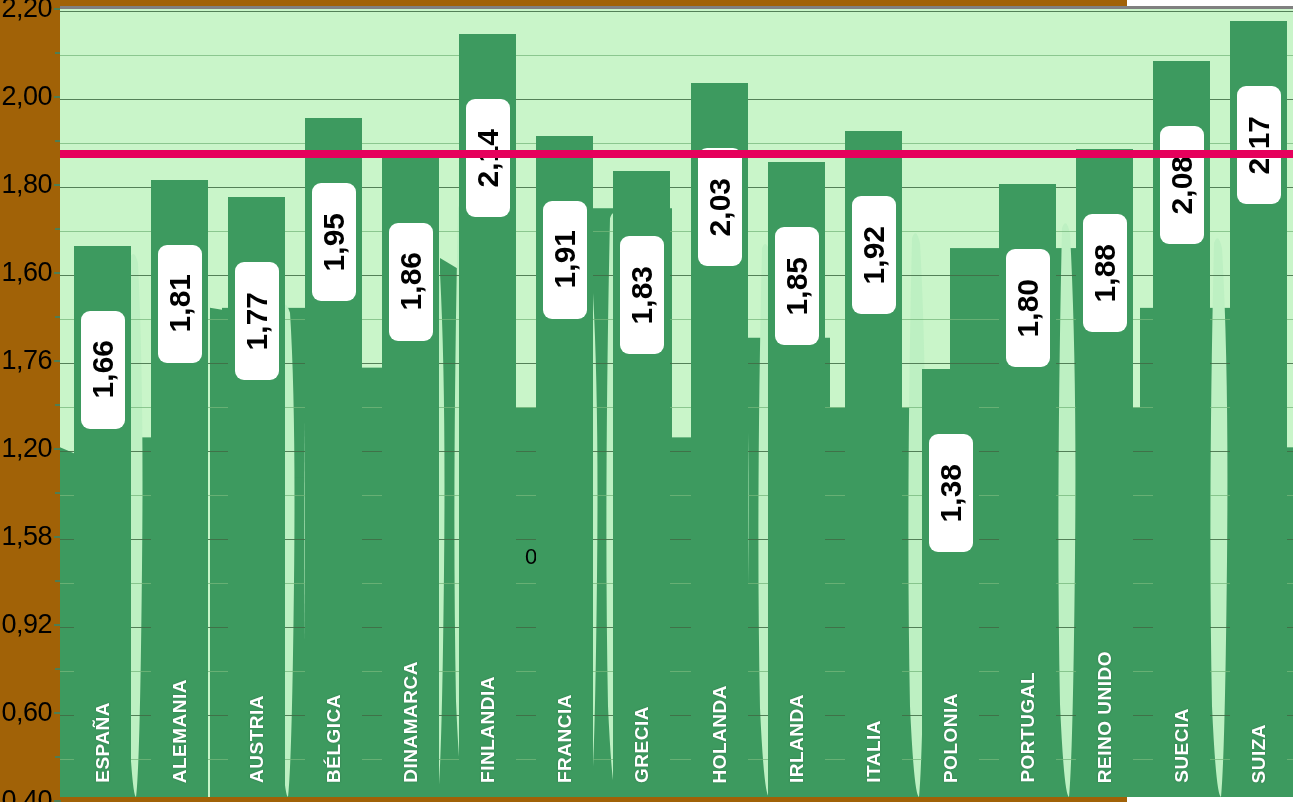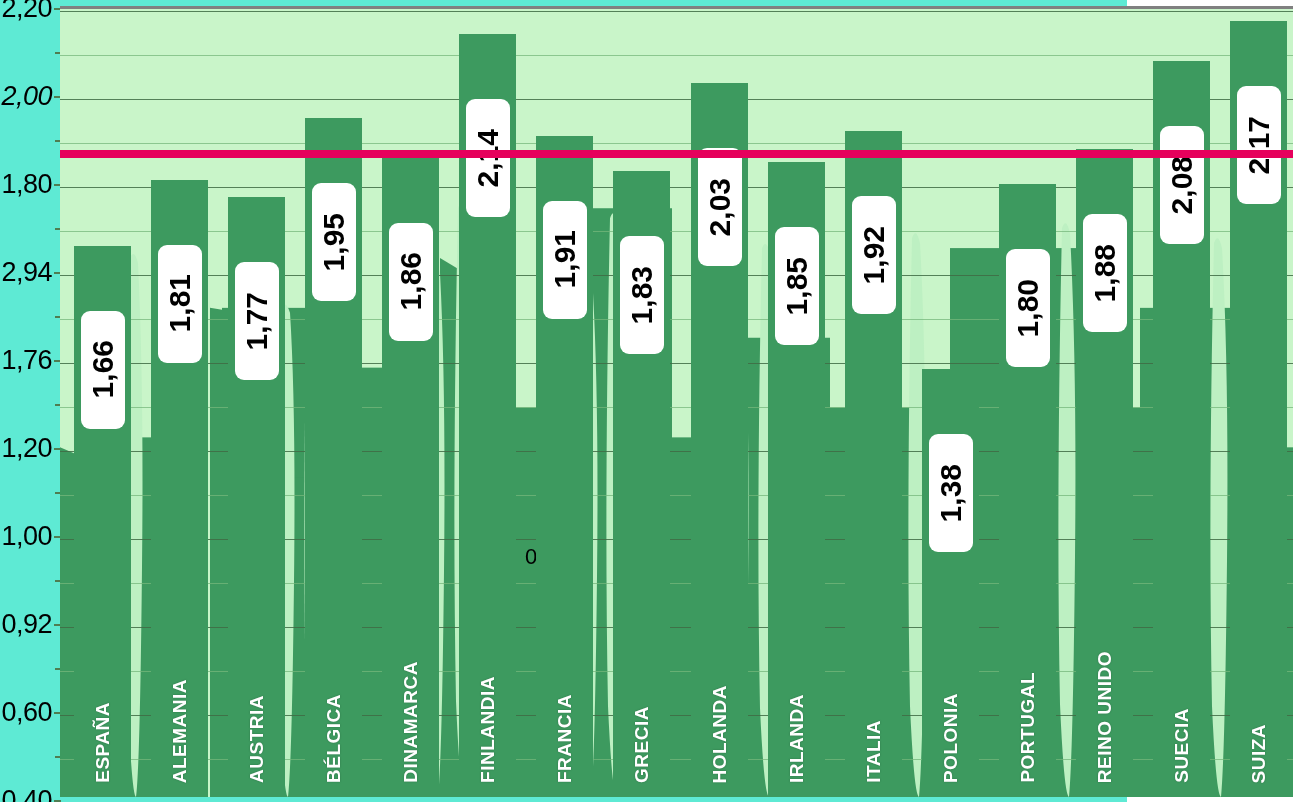--- a/index.html
+++ b/index.html
@@ -11,21 +11,21 @@
     width: 1293px;
     height: 802px;
     font-family: "Liberation Sans", sans-serif;
     overflow: hidden;
   }
 
   #chart-root {
     position: relative;
     width: 1127px;
     height: 802px;
-    background: #5eead4;
+    background: #a16207;
   }
 
   
   #y-axis {
     position: absolute;
     left: 0;
     top: 0;
     width: 60px;
     height: 802px;
   }
@@ -150,31 +150,31 @@
   }
 </style>
 </head>
 <body>
 
 <div id="chart-root">
 
   <div id="y-axis">
       <div class="ytick" style="top: 8px;">2,20</div>
       <div class="ytick-mark" style="top: 8px;"></div>
-      <div class="ytick" style="top: 96px; font-style: italic;">2,00</div>
+      <div class="ytick" style="top: 96px;">2,00</div>
       <div class="ytick-mark" style="top: 96px;"></div>
       <div class="ytick" style="top: 184px;">1,80</div>
       <div class="ytick-mark" style="top: 184px;"></div>
-      <div class="ytick" style="top: 272px;">2,94</div>
+      <div class="ytick" style="top: 272px;">1,60</div>
       <div class="ytick-mark" style="top: 272px;"></div>
       <div class="ytick" style="top: 360px;">1,76</div>
       <div class="ytick-mark" style="top: 360px;"></div>
       <div class="ytick" style="top: 448px; margin-left: 39px;">1,20</div>
       <div class="ytick-mark" style="top: 448px;"></div>
-      <div class="ytick" style="top: 536px;">1,00</div>
+      <div class="ytick" style="top: 536px;">1,58</div>
       <div class="ytick-mark" style="top: 536px;"></div>
       <div class="ytick" style="top: 624px;">0,92</div>
       <div class="ytick-mark" style="top: 624px;"></div>
       <div class="ytick" style="top: 712px;">0,60</div>
       <div class="ytick-mark" style="top: 712px;"></div>
       <div class="ytick" style="top: 800px;">0,40</div>
       <div class="ytick-mark" style="top: 800px;"></div>
       <div class="ytick-mark minor" style="top: 756px;"></div>
       <div class="ytick-mark minor" style="top: 668px;"></div>
       <div class="ytick-mark minor" style="top: 580px;"></div>

